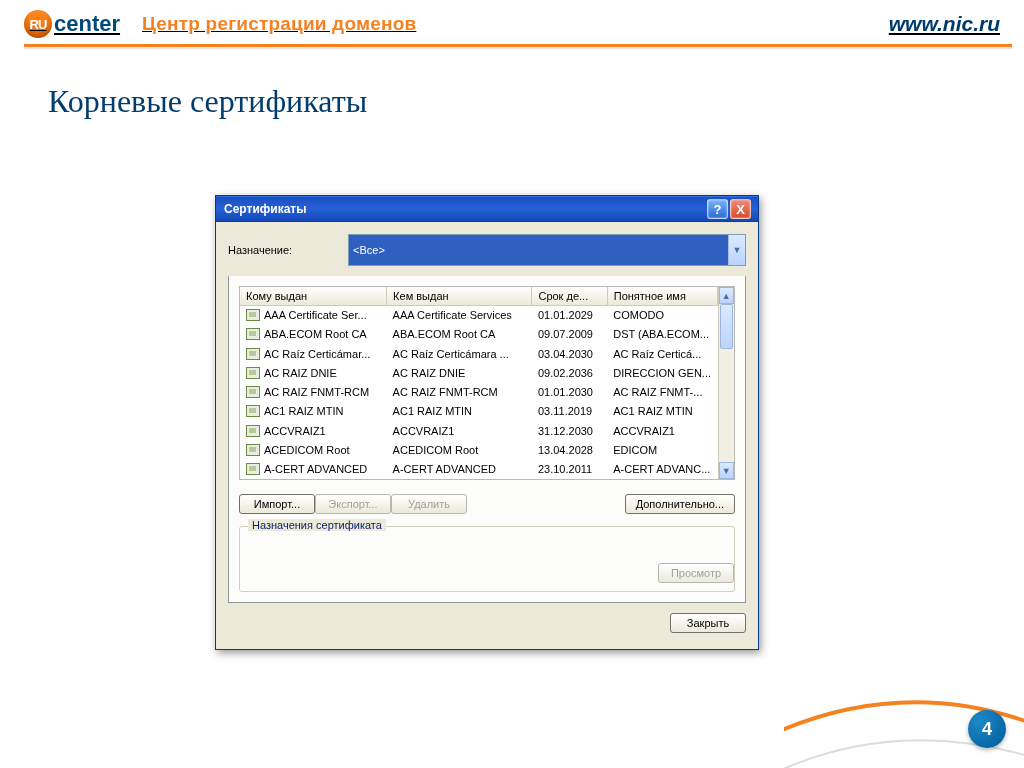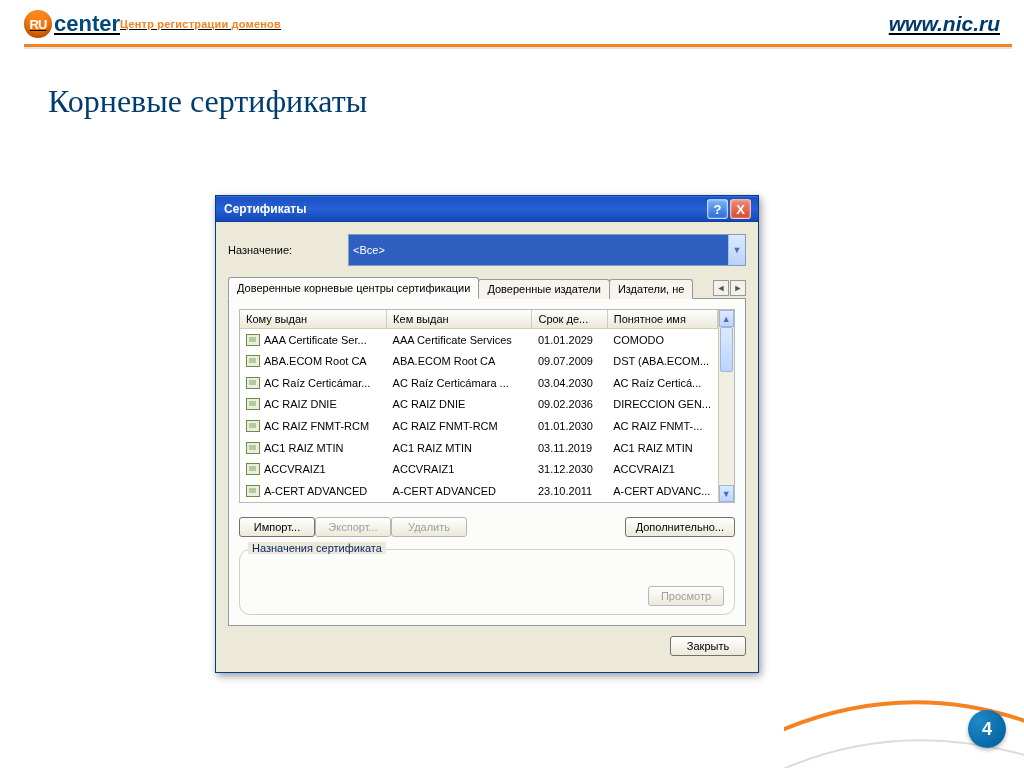--- a/index.html
+++ b/index.html
@@ -35,23 +35,24 @@
     color: #fff;
     border-radius: 50%;
     width: 28px; height: 28px;
     display: inline-flex;
     align-items: center; justify-content: center;
     font-size: 13px;
     letter-spacing: -1px;
     box-shadow: inset 0 -4px 6px rgba(0,0,0,.25);
   }
   .brand-sub {
+    margin-left: 22px;
     color: #f58220;
     font-weight: bold;
-    font-size: 11px;
+    font-size: 19px;
     letter-spacing: .2px;
   }
   .brand-url {
     margin-left: auto;
     color: #003a6c;
     font-weight: bold;
     font-style: italic;
     font-size: 21px;
   }
   .brand-line { height:3px; background:#f58220; margin:0 12px 0 24px; }
@@ -276,22 +277,22 @@
     border-radius:3px;
     box-shadow: inset 0 0 1px #fff;
     cursor:pointer;
     color:#000;
   }
   .xp-btn[disabled]{ color:#a0a0a0; border-color:#b5b5b5; cursor:default;}
 
   .group-box {
     margin-top:12px;
     border:1px solid #d0d0bf;
-    border-radius:11px;
-    padding:14px 10px 8px 8px;
+    border-radius:3px;
+    padding:14px 0 8px 8px;
     position:relative;
     min-height:66px;
     display:flex;
     justify-content:flex-end;
     align-items:flex-end;
   }
   .group-box .legend{
     position:absolute;
     top:-8px; left:8px;
     background:#ece9d8;
@@ -328,29 +329,20 @@
 
   <div class="dlg-body">
     <div class="row-purpose">
       <label>Назначение:</label>
       <div class="combo">
         <div class="sel">&lt;Все&gt;</div>
         <div class="btn">▼</div>
       </div>
     </div>
 
-    <div class="tabs-line">
-      <div class="tab active">Доверенные корневые центры сертификации</div>
-      <div class="tab">Доверенные издатели</div>
-      <div class="tab">Издатели, не</div>
-      <div class="tab-scroll">
-        <div class="arr">◄</div>
-        <div class="arr">►</div>
-      </div>
-    </div>
 
     <div class="tab-panel">
       <div class="table-wrap">
         <table>
           <colgroup>
             <col style="width:150px">
               <col style="width:150px">
               <col style="width:78px">
               <col>
           </colgroup>
@@ -399,20 +391,26 @@
                 <td>03.11.2019</td>
                 <td>AC1 RAIZ MTIN</td>
               </tr>
               <tr>
                 <td><span class="cert-ico"></span>ACCVRAIZ1</td>
                 <td>ACCVRAIZ1</td>
                 <td>31.12.2030</td>
                 <td>ACCVRAIZ1</td>
               </tr>
               <tr>
+                <td><span class="cert-ico"></span>ACEDICOM Root</td>
+                <td>ACEDICOM Root</td>
+                <td>13.04.2028</td>
+                <td>EDICOM</td>
+              </tr>
+              <tr>
                 <td><span class="cert-ico"></span>A-CERT ADVANCED</td>
                 <td>A-CERT ADVANCED</td>
                 <td>23.10.2011</td>
                 <td>A-CERT ADVANC...</td>
               </tr>
             </tbody>
         </table>
         <div class="vscroll">
           <div class="sbtn">▲</div>
           <div class="track">

